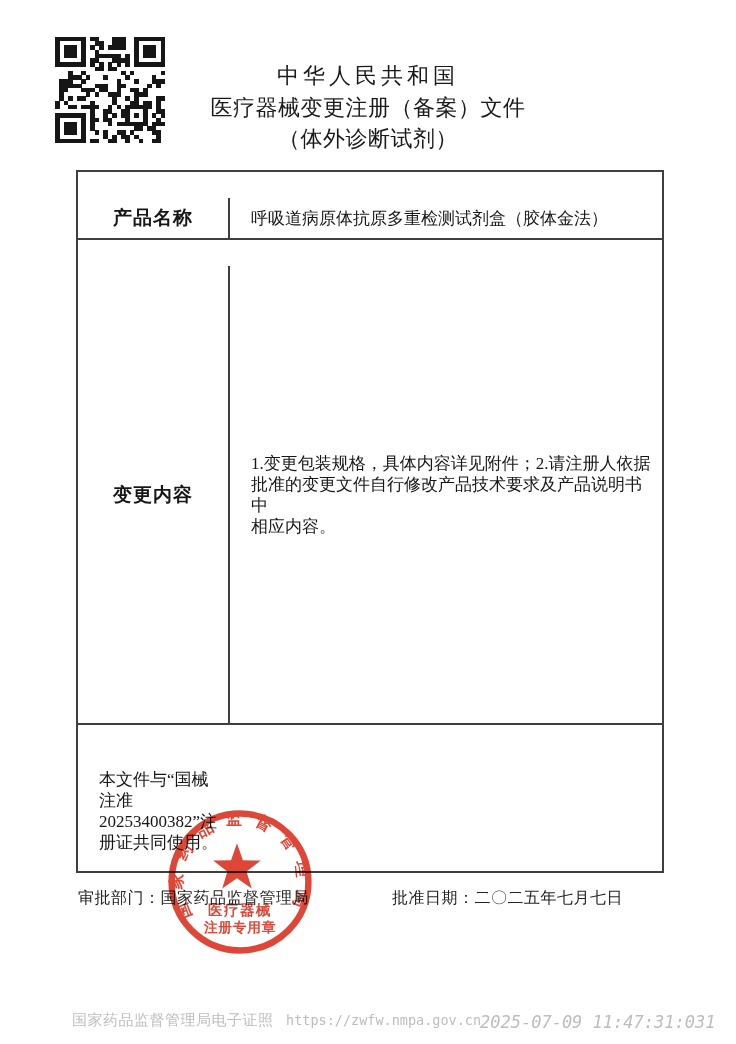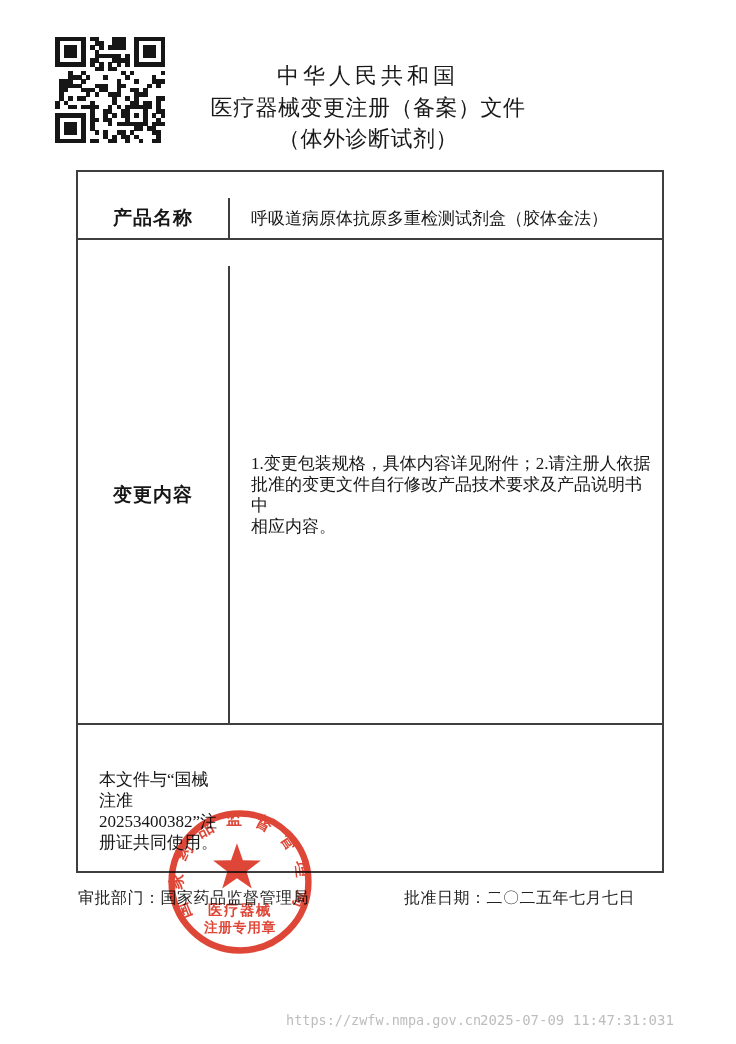--- a/index.html
+++ b/index.html
@@ -41,29 +41,29 @@
   .prewrap .txt{white-space:pre-wrap;}
   
   .stamp{
     position:absolute;left:164px;top:806px;width:152px;height:152px;
     mix-blend-mode:multiply;opacity:0.92;z-index:5;pointer-events:none;
     font-family:"Liberation Sans","DejaVu Sans",sans-serif;
   }
   
   .approval{position:absolute;left:0;top:888px;width:100%;font-size:16px;color:#242424;}
   .approval .dept{position:absolute;left:78px;top:0;letter-spacing:0.5px;}
-  .approval .date{position:absolute;left:404px;top:0;letter-spacing:0.5px;font-family:Liberation Mono, monospace;}
+  .approval .date{position:absolute;left:392px;top:0;letter-spacing:0.5px;font-family:Liberation Mono, monospace;}
   
   .footer{
     position:absolute;left:0;top:1011px;width:100%;height:20px;color:#bdbdbd;
     font-family:"DejaVu Sans Mono","Liberation Mono",monospace;
   }
   .footer .issuer{position:absolute;left:72px;top:0;font-size:15px;letter-spacing:0.5px;}
   .footer .url{position:absolute;left:286px;top:1px;font-size:13.5px;}
-  .footer .ts{position:absolute;left:480px;top:1px;font-size:14px;}
+  .footer .ts{position:absolute;left:480px;top:1px;font-size:17px;font-style:italic;}
 </style>
 </head>
 <body>
 
 <div class="page">
 
   <svg id="qr" class="qr" viewBox="0 0 25 25" preserveAspectRatio="none" shape-rendering="crispEdges">
       <rect x="0" y="0" width="1.06" height="1.06" fill="#161616"></rect>
       <rect x="1" y="0" width="1.06" height="1.06" fill="#161616"></rect>
       <rect x="2" y="0" width="1.06" height="1.06" fill="#161616"></rect>
@@ -390,17 +390,18 @@
       <text x="100" y="166" font-size="18" font-weight="bold" letter-spacing="1" text-anchor="middle" fill="#dc3726">注册专用章</text>
     </svg>
   </div>
 
   <div class="approval">
     <span class="dept"><span>审批部门：</span><span>国家药品监督管理局</span></span>
     <span class="date"><span>批准日期：</span><span>二〇二五年七月七日</span></span>
   </div>
 
   <div class="footer">
+    <span class="issuer">国家药品监督管理局电子证照</span>
     <span class="url">https://zwfw.nmpa.gov.cn</span>
     <span class="ts">2025-07-09 11:47:31:031</span>
   </div>
 
 </div>
 
 </body></html>

